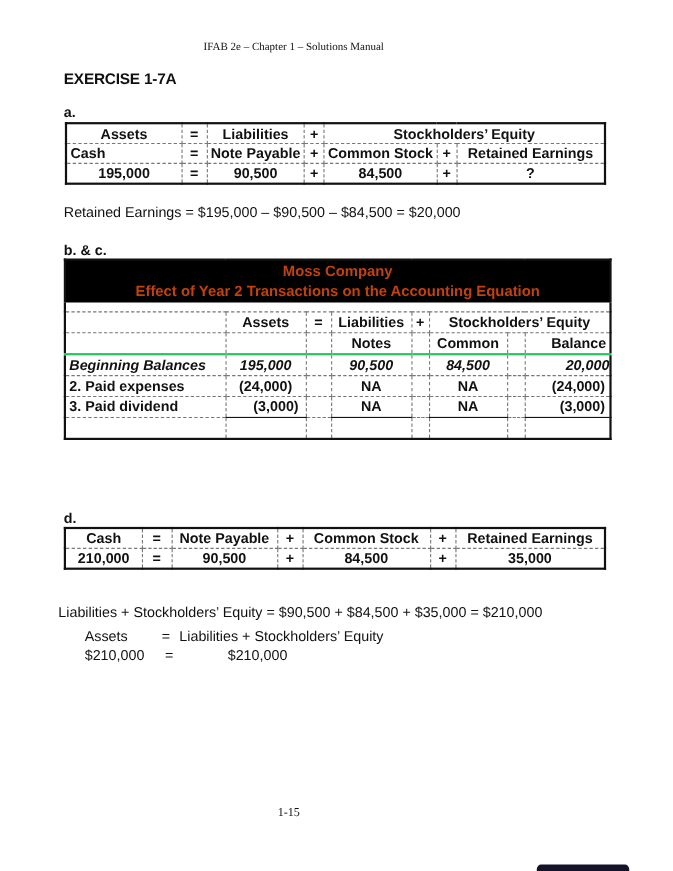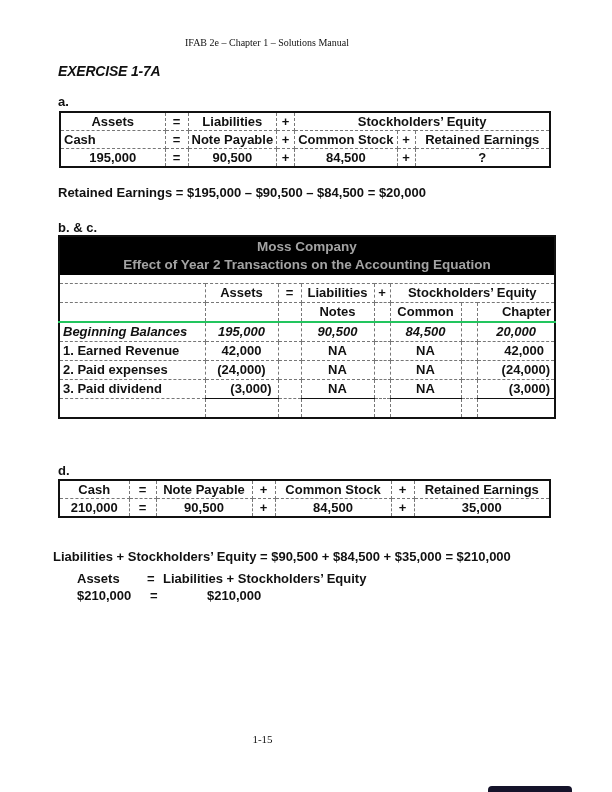--- a/index.html
+++ b/index.html
@@ -1,36 +1,36 @@
 <!DOCTYPE html>
 <html><head>
 <meta charset="utf-8">
 <style>
   html, body { margin:0; padding:0; }
   body { width:612px; height:792px; background:#ffffff; position:relative; overflow:hidden; color:#111; font-family:"Liberation Sans", sans-serif; }
   .abs { position:absolute; }
   .header-line { top:37px; left:0; width:534px; text-align:center; font-family:"Liberation Serif", serif; font-size:10px; }
-  .h1 { left:58px; top:63px; font-weight:bold; font-size:14px; letter-spacing:-0.2px;font-style:italic; }
+  .h1 { left:58px; top:63px; font-weight:bold; font-size:14px; letter-spacing:-0.2px; }
   .lbl { font-weight:bold; font-size:13px; }
-  .bold { font-weight:bold; font-size:13px; white-space:nowrap; }
+  .bold { font-weight:normal; font-size:13px; white-space:nowrap; }
 
   table { border-collapse:collapse; font-weight:bold; font-size:13px; }
   td { padding:0 3px; white-space:nowrap; height:17px; line-height:17px; }
   .c { text-align:center; }
   .l { text-align:left; }
   .dr { border-right:1px dashed #777; }
   .db { border-bottom:1px dashed #777; }
 
   
   #tblA { left:59px; top:111px; width:492px; border:2px solid #111; }
   #tblA td { height:17px; }
 
   
   #tblB { left:58px; top:235px; width:498px; border:2px solid #111; }
-  .bhead { background:#000; color:#a3a3a3; text-align:center; font-size:13.5px; line-height:19px; padding:1px 0; }
+  .bhead { background:#000; color:#c2410c; text-align:center; font-size:13.5px; line-height:19px; padding:1px 0; }
   .solidtop { border-top:2px solid #22c55e;font-style:italic; }
   .dbl { border-bottom:3px double #111; }
   #tblB td { height:18px; line-height:18px; }
 
   
   #tblD { left:58px; top:479px; width:493px; border:2px solid #111; }
 
   .pagenum { left:0; width:525px; top:733px; text-align:center; font-family:"Liberation Serif", serif; font-size:11px; }
   .badge { left:488px; top:746px; width:84px; height:25px; background:#15132a; border-radius:4px; display:flex; align-items:center;margin-top:40px; }
   .badge .plus { width:13px; height:13px; position:relative; margin-left:6px; }
@@ -118,41 +118,31 @@
     <td class="c db" colspan="3">Stockholders’ Equity</td>
   </tr>
   <tr>
     <td class="dr"></td>
     <td class="dr"></td>
     <td class="dr"></td>
     <td class="c dr">Notes</td>
     <td class="dr"></td>
     <td class="c dr">Common</td>
     <td class="dr"></td>
-    <td class="c" style="text-align:right">Chapter</td>
+    <td class="c" style="text-align:right">Balance</td>
   </tr>
   <tr>
     <td class="l dr db solidtop">Beginning Balances</td>
     <td class="c dr db solidtop">195,000</td>
     <td class="c dr db solidtop"></td>
     <td class="c dr db solidtop">90,500</td>
     <td class="c dr db solidtop"></td>
     <td class="c dr db solidtop">84,500</td>
     <td class="c dr db solidtop"></td>
-    <td class="c db solidtop" style="text-align:right;padding-right:18px">20,000</td>
-  </tr>
-  <tr>
-    <td class="l dr db">1. Earned Revenue</td>
-    <td class="c dr db">42,000</td>
-    <td class="c dr db"></td>
-    <td class="c dr db">NA</td>
-    <td class="c dr db"></td>
-    <td class="c dr db">NA</td>
-    <td class="c dr db"></td>
-    <td class="c db" style="text-align:right;padding-right:10px">42,000</td>
+    <td class="c db solidtop" style="text-align:right;padding-right:0">20,000</td>
   </tr>
   <tr>
     <td class="l dr db">2. Paid expenses</td>
     <td class="c dr db">(24,000)</td>
     <td class="c dr db"></td>
     <td class="c dr db">NA</td>
     <td class="c dr db"></td>
     <td class="c dr db">NA</td>
     <td class="c dr db"></td>
     <td class="c db" style="text-align:right;padding-right:4px">(24,000)</td>

